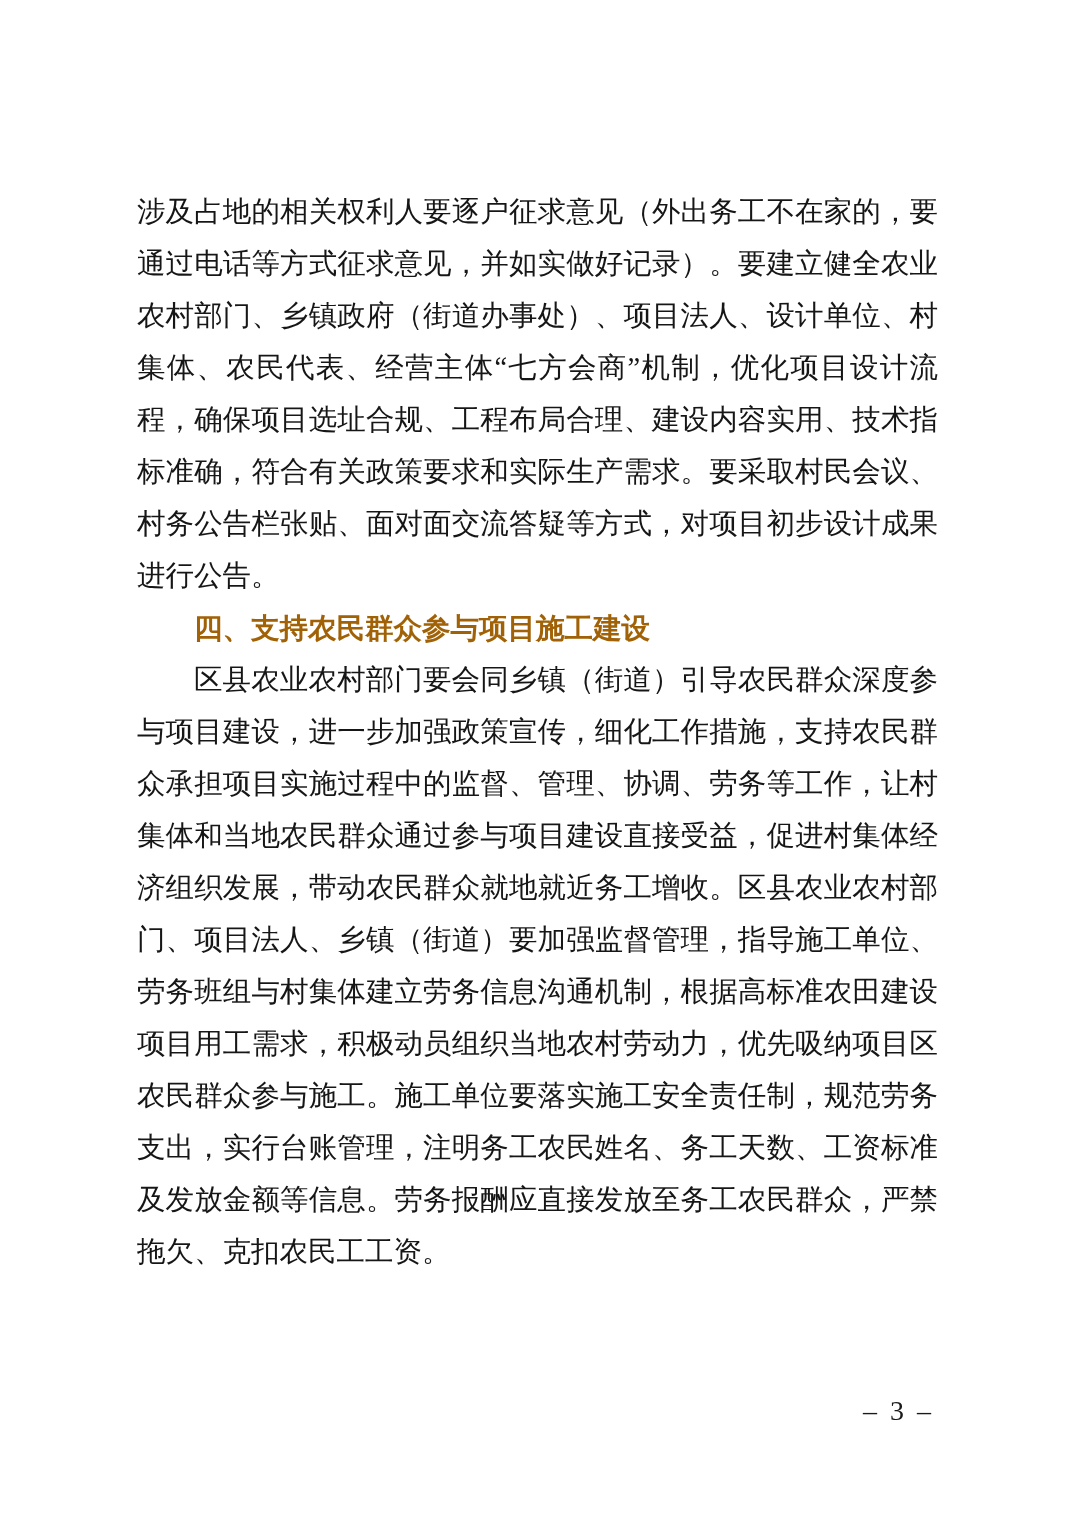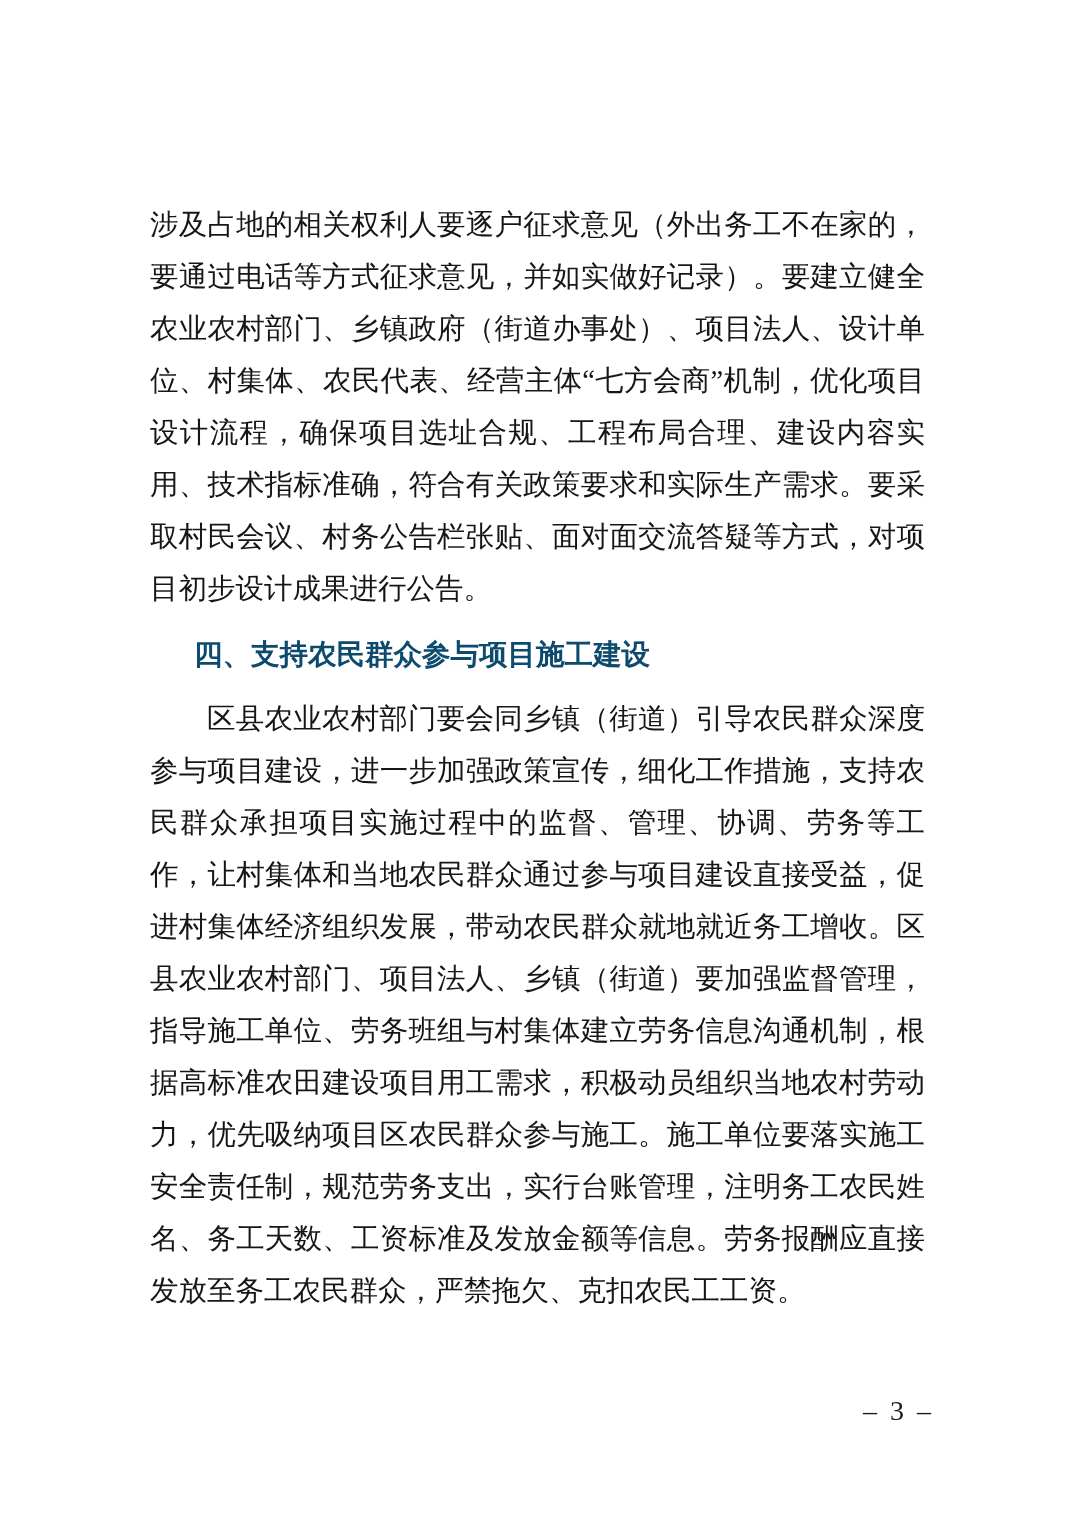--- a/index.html
+++ b/index.html
@@ -21,36 +21,36 @@
     top: 186px;
     width: 801px;
     font-family: "Liberation Serif", serif;
     font-size: 28.5px;
     line-height: 52px;
     text-align: justify;
     text-justify: inter-character;
     color: #161616;
   }
   .para {
-    margin: 13px;
+    margin: 0;
     padding: 0;
   }
   .para.indent {
     text-indent: 2em;
   }
   .heading {
     margin: 0;
     padding: 0;
     font-family: "Liberation Sans", sans-serif;
     font-weight: 700;
     font-size: 28.5px;
     line-height: 52px;
     text-indent: 2em;
     text-align: left;
-    color: #0c4a6e;
+    color: #a16207;
   }
   .page-number {
     position: absolute;
     top: 1396px;
     right: 140px;
     font-family: "Liberation Serif", serif;
     font-size: 28px;
     line-height: 30px;
     letter-spacing: 3px;
     color: #1a1a1a;

